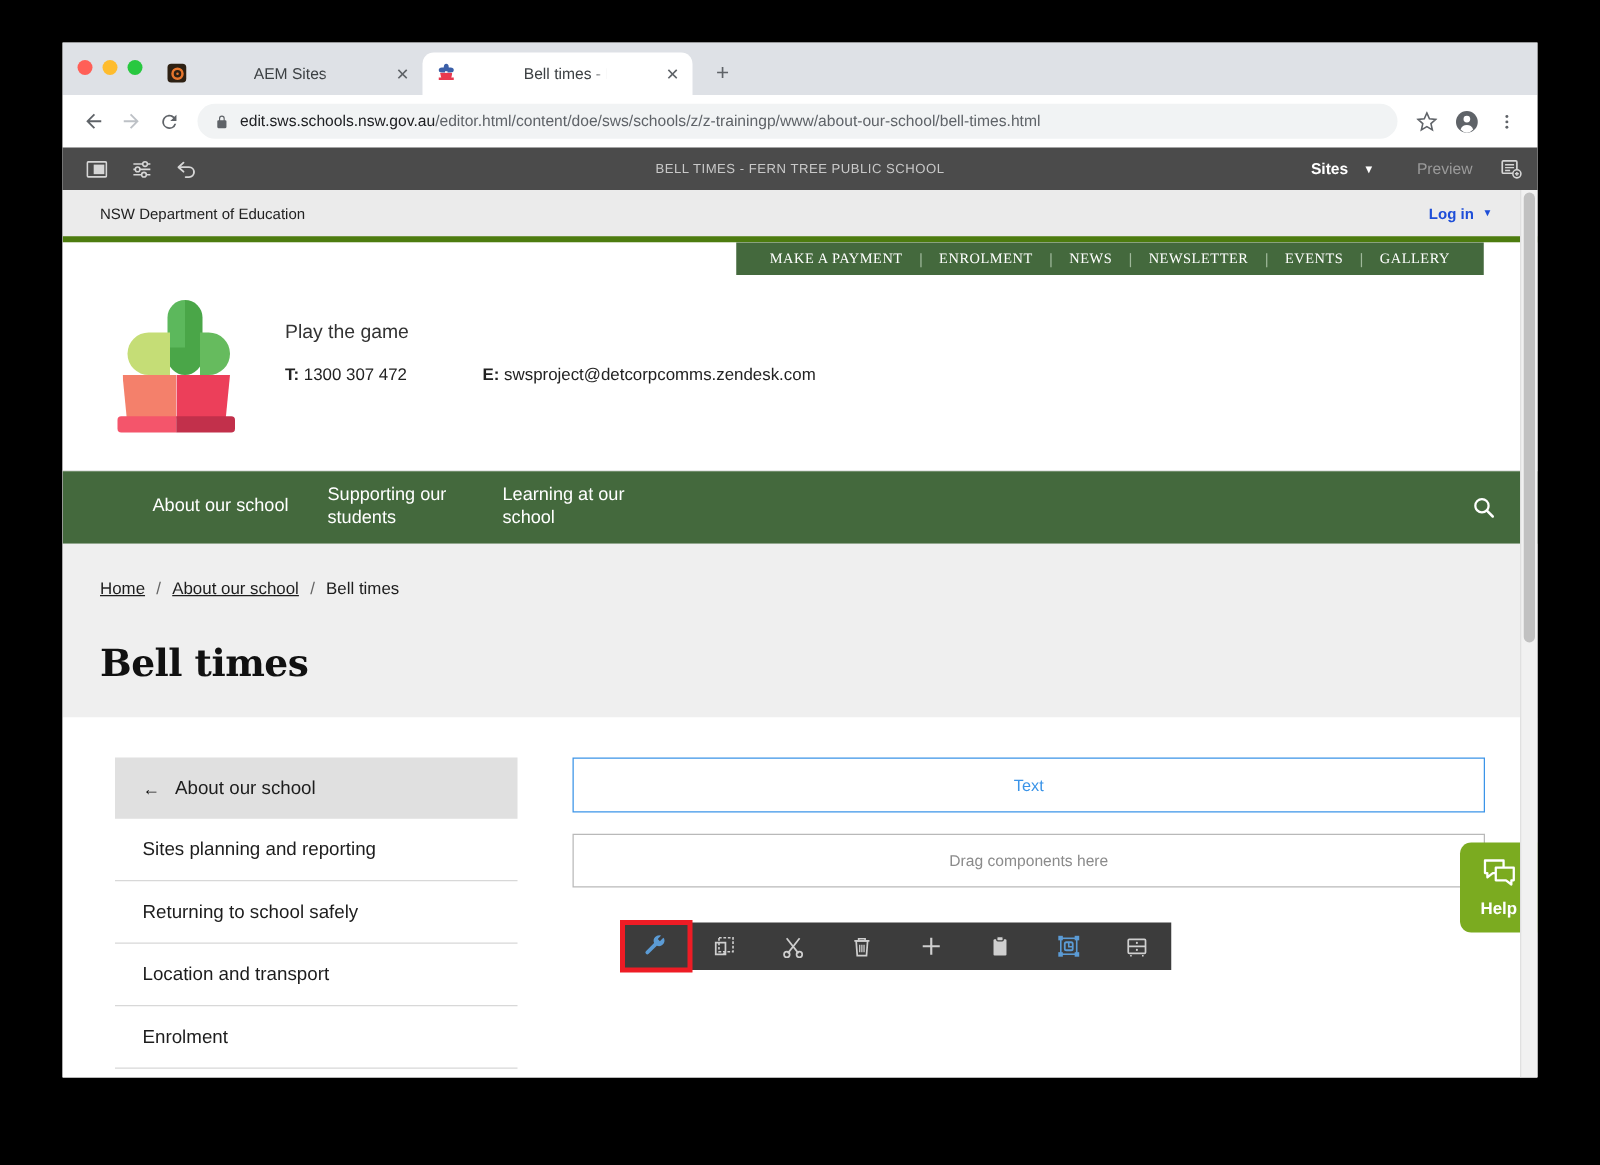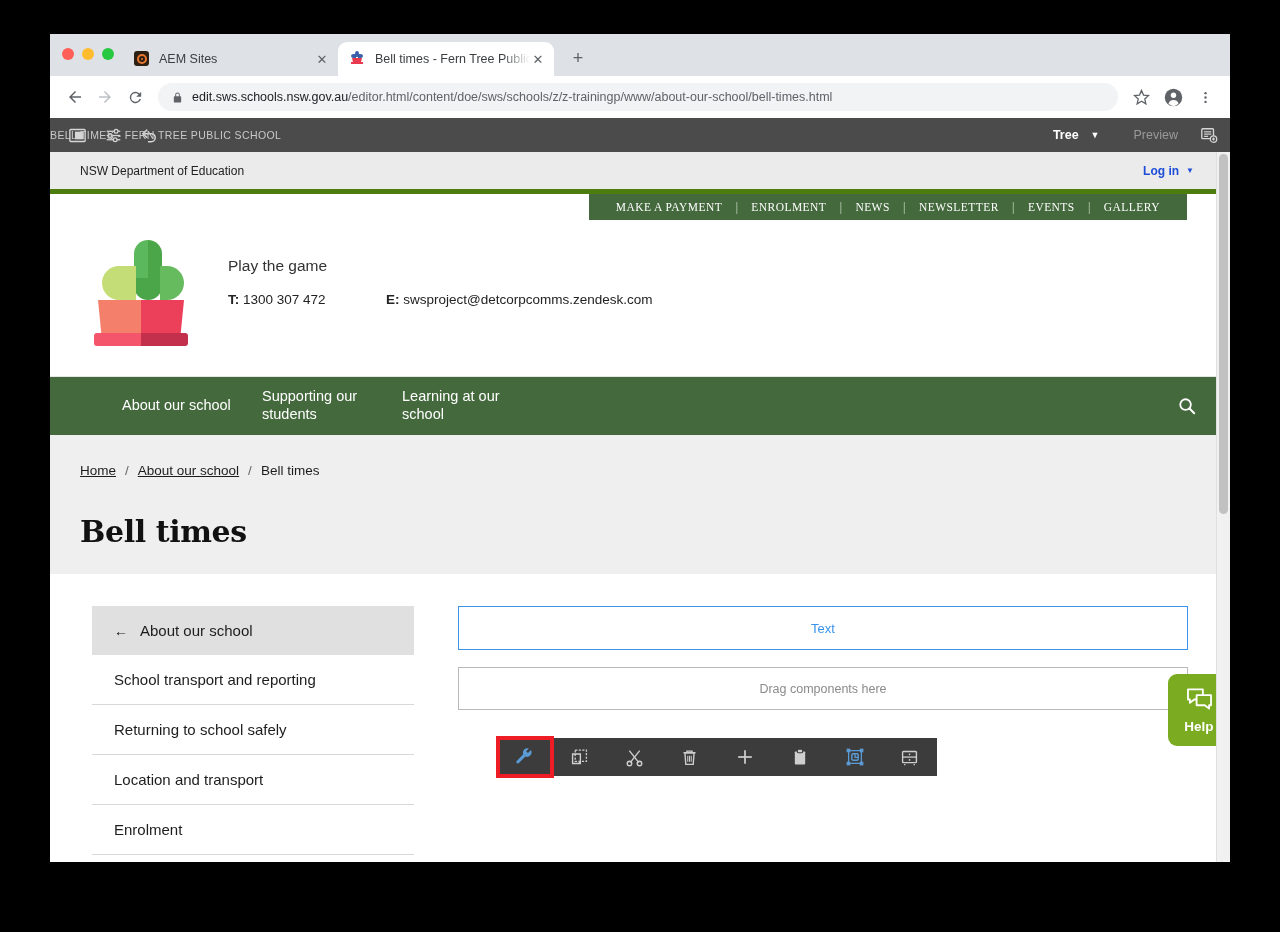--- a/index.html
+++ b/index.html
@@ -46,20 +46,21 @@
   .tab {
     height: 34px;
     width: 216px;
     display: flex;
     align-items: center;
     padding: 0 8px 0 12px;
     border-radius: 9px 9px 0 0;
     font-size: 12.5px;
     color: #3c4043;
     position: relative;
+    gap: 44px;
   }
   .tab.inactive { background: transparent; }
   .tab.active { background: #ffffff; }
   .tab-favicon {
     width: 16px; height: 16px;
     margin-right: 9px;
     flex-shrink: 0;
     position: relative;
   }
   .tab-title {
@@ -156,20 +157,21 @@
   }
   .aem-left { display: flex; align-items: center; gap: 14px; padding-left: 6px; }
   .aem-icon {
     width: 22px; height: 22px;
     display: flex; align-items: center; justify-content: center;
     color: #d6d6d6;
   }
   .aem-title {
     position: absolute;
     left: 0; right: 0;
+    text-align: center;
     color: #c9c9c9;
     font-size: 10.5px;
     letter-spacing: 0.4px;
     pointer-events: none;
   }
   .aem-right {
     margin-left: auto;
     display: flex; align-items: center; gap: 0px;
     position: relative; z-index: 2;
   }
@@ -547,21 +549,21 @@
             <path d="M4.5 7.5h8a4.5 4.5 0 0 1 0 9h-3" fill="none" stroke="#d6d6d6" stroke-width="1.7" stroke-linecap="round"></path>
             <path d="M7.5 3.5 3 7.6l4.5 4" fill="none" stroke="#d6d6d6" stroke-width="1.7" stroke-linecap="round" stroke-linejoin="round"></path>
           </svg>
       </div>
     </div>
 
     <div class="aem-title">BELL TIMES - FERN TREE PUBLIC SCHOOL</div>
 
     <div class="aem-right">
       <div class="aem-edit">
-        <span>Tree</span>
+        <span>Sites</span>
         <span class="aem-caret">▼</span>
       </div>
       <div class="aem-preview">Preview</div>
       <div class="aem-icon">
         <svg width="18" height="18" viewBox="0 0 20 20">
             <rect x="2" y="3" width="13" height="11" rx="1" fill="none" stroke="#d6d6d6" stroke-width="1.5"></rect>
             <g stroke="#d6d6d6" stroke-width="1.3">
               <line x1="4.5" y1="6.5" x2="12.5" y2="6.5"></line>
               <line x1="4.5" y1="9" x2="12.5" y2="9"></line>
               <line x1="4.5" y1="11.5" x2="9" y2="11.5"></line>
@@ -658,21 +660,21 @@
       <div class="page-title">Bell times</div>
     </div>
 
     <div class="content-area">
 
       <div class="side-nav">
         <div class="side-item parent">
           <span class="arrow">←</span>
           <span>About our school</span>
         </div>
-        <div class="side-item">School transport and reporting</div>
+        <div class="side-item">Sites planning and reporting</div>
         <div class="side-item">Returning to school safely</div>
         <div class="side-item">Location and transport</div>
         <div class="side-item">Enrolment</div>
       </div>
 
       <div class="edit-region">
         <div class="cmp-text">Text</div>
         <div class="cmp-drop">Drag components here</div>
       </div>
 

